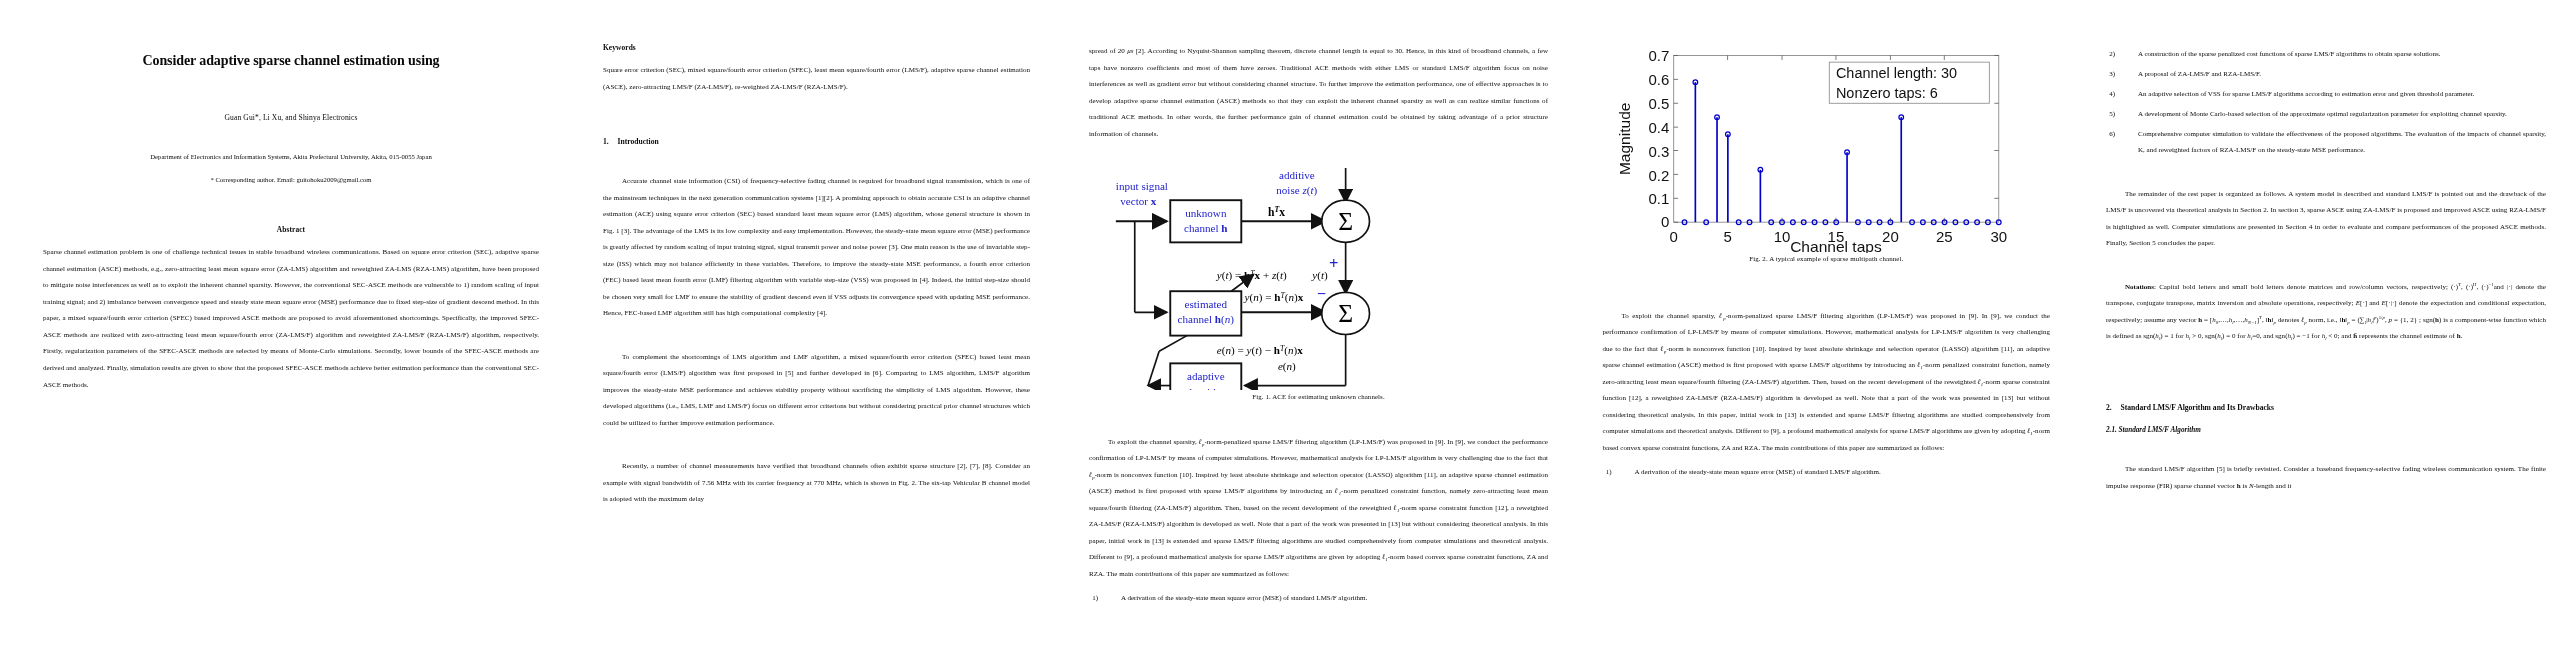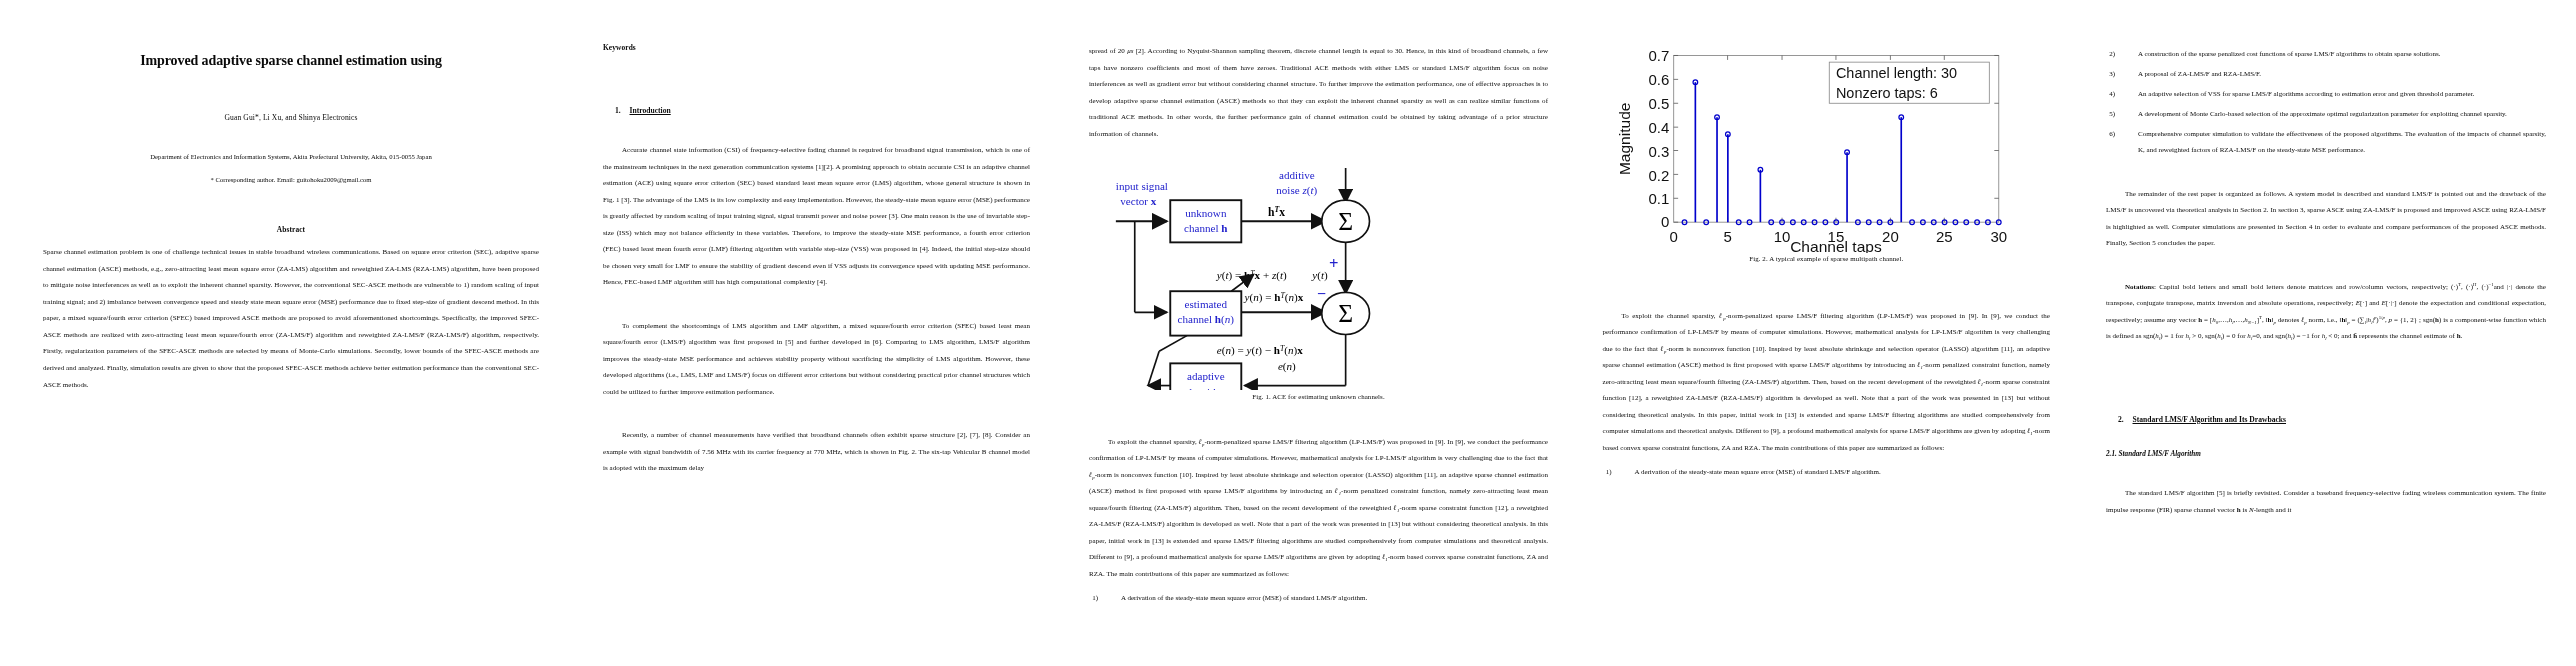--- a/index.html
+++ b/index.html
@@ -36,21 +36,21 @@
   .body-p {
     font-size:7px; line-height:2.36; text-align:justify;
     margin:10px 0 0 0; letter-spacing:0.03px;
     text-justify:inter-word;
   }
   .body-p.tight { margin-top:7.2px; }
   .body-p.indent { text-indent:19px;margin-top:27px; }
   .body-p.noindent { text-indent:0; }
 
   .kw-h { margin:0; }
-  .sec-num { font-size:7.6px; font-weight:bold; margin:12px;text-decoration:underline; }
+  .sec-num { font-size:7.6px; font-weight:bold; margin:0; }
   .sec-num .n { display:inline-block; width:14.5px; }
   .subsec { font-size:7.2px; font-style:italic; font-weight:bold; margin:0; }
 
   .gap-s { height:14.5px; }
   .gap-m { height:25.6px; }
   .gap-l { height:42px; }
   .gap-xl { height:58px; }
 
   
   ol.contrib { list-style:none; margin:7.8px 0 0 0; padding:0; }
@@ -75,39 +75,40 @@
   sub, sup { font-size:0.68em; line-height:0; }
 </style>
 </head>
 <body>
 
 <div class="page">
 
   <div class="col" id="col1">
 
     <div class="title">
-      <div>Improved adaptive sparse channel estimation using</div>
+      <div>Consider adaptive sparse channel estimation using</div>
     </div>
 
     <div class="authors">
       <span>Guan Gui*, Li Xu, and Shinya Electronics</span>
     </div>
 
     <div class="affil">Department of Electronics and Information Systems, Akita Prefectural University, Akita, 015-0055 Japan</div>
 
     <div class="corresp">* Corresponding author. Email: guitohoku2009@gmail.com</div>
 
     <h2 class="sec abstract-h">Abstract</h2>
 
     <p class="body-p noindent">Sparse channel estimation problem is one of challenge technical issues in stable broadband wireless communications. Based on square error criterion (SEC), adaptive sparse channel estimation (ASCE) methods, e.g., zero-attracting least mean square error (ZA-LMS) algorithm and reweighted ZA-LMS (RZA-LMS) algorithm, have been proposed to mitigate noise interferences as well as to exploit the inherent channel sparsity. However, the conventional SEC-ASCE methods are vulnerable to 1) random scaling of input training signal; and 2) imbalance between convergence speed and steady state mean square error (MSE) performance due to fixed step-size of gradient descend method. In this paper, a mixed square/fourth error criterion (SFEC) based improved ASCE methods are proposed to avoid aforementioned shortcomings.  Specifically, the improved SFEC-ASCE methods are realized with zero-attracting least mean square/fourth error (ZA-LMS/F) algorithm and reweighted ZA-LMS/F (RZA-LMS/F) algorithm, respectively. Firstly, regularization parameters of the SFEC-ASCE methods are selected by means of Monte-Carlo simulations. Secondly, lower bounds of the SFEC-ASCE methods are derived and analyzed. Finally, simulation results are given to show that the proposed SFEC-ASCE methods achieve better estimation performance than the conventional SEC-ASCE methods.</p>
   </div>
 
   <div class="col" id="col2">
 
     <h2 class="sec kw-h">Keywords</h2>
+    <p class="body-p noindent">Square error criterion (SEC), mixed square/fourth error criterion (SFEC), least mean square/fourth error (LMS/F), adaptive sparse channel estimation (ASCE), zero-attracting LMS/F (ZA-LMS/F), re-weighted ZA-LMS/F (RZA-LMS/F).</p>
 
     <div class="gap-l"></div>
 
     <p class="sec-num">
       <span class="n">1.</span><span>Introduction</span>
     </p>
 
     <p class="body-p indent">Accurate channel state information (CSI) of frequency-selective fading channel is required for broadband signal transmission, which is one of the mainstream techniques in the next generation communication systems [1][2]. A promising approach to obtain accurate CSI is an adaptive channel estimation (ACE) using square error criterion (SEC) based standard least mean square error (LMS) algorithm, whose general structure is shown in Fig. 1 [3]. The advantage of the LMS is its low complexity and easy implementation. However, the steady-state mean square error (MSE) performance is greatly affected by random scaling of input training signal, signal transmit power and noise power [3]. One main reason is the use of invariable step-size (ISS) which may not balance efficiently in these variables. Therefore, to improve the steady-state MSE performance, a fourth error criterion (FEC) based least mean fourth  error (LMF) filtering algorithm with variable step-size (VSS) was proposed in [4]. Indeed, the initial step-size should be chosen very small for LMF to ensure the stability of gradient descend even if VSS adjusts its convergence speed with updating MSE performance. Hence, FEC-based LMF algorithm still has high computational complexity [4].</p>
     <p class="body-p indent tight">To complement the shortcomings of LMS algorithm and LMF algorithm, a mixed square/fourth error criterion (SFEC) based least mean square/fourth error (LMS/F) algorithm was first proposed in [5] and further developed in [6]. Comparing to LMS algorithm, LMS/F algorithm improves the steady-state MSE performance and achieves stability property without sacrificing the simplicity of LMS algorithm. However, these developed algorithms (i.e., LMS, LMF and LMS/F) focus on different error criterions but without considering practical prior channel structures which could be utilized to further improve estimation performance.</p>
     <p class="body-p indent tight">

